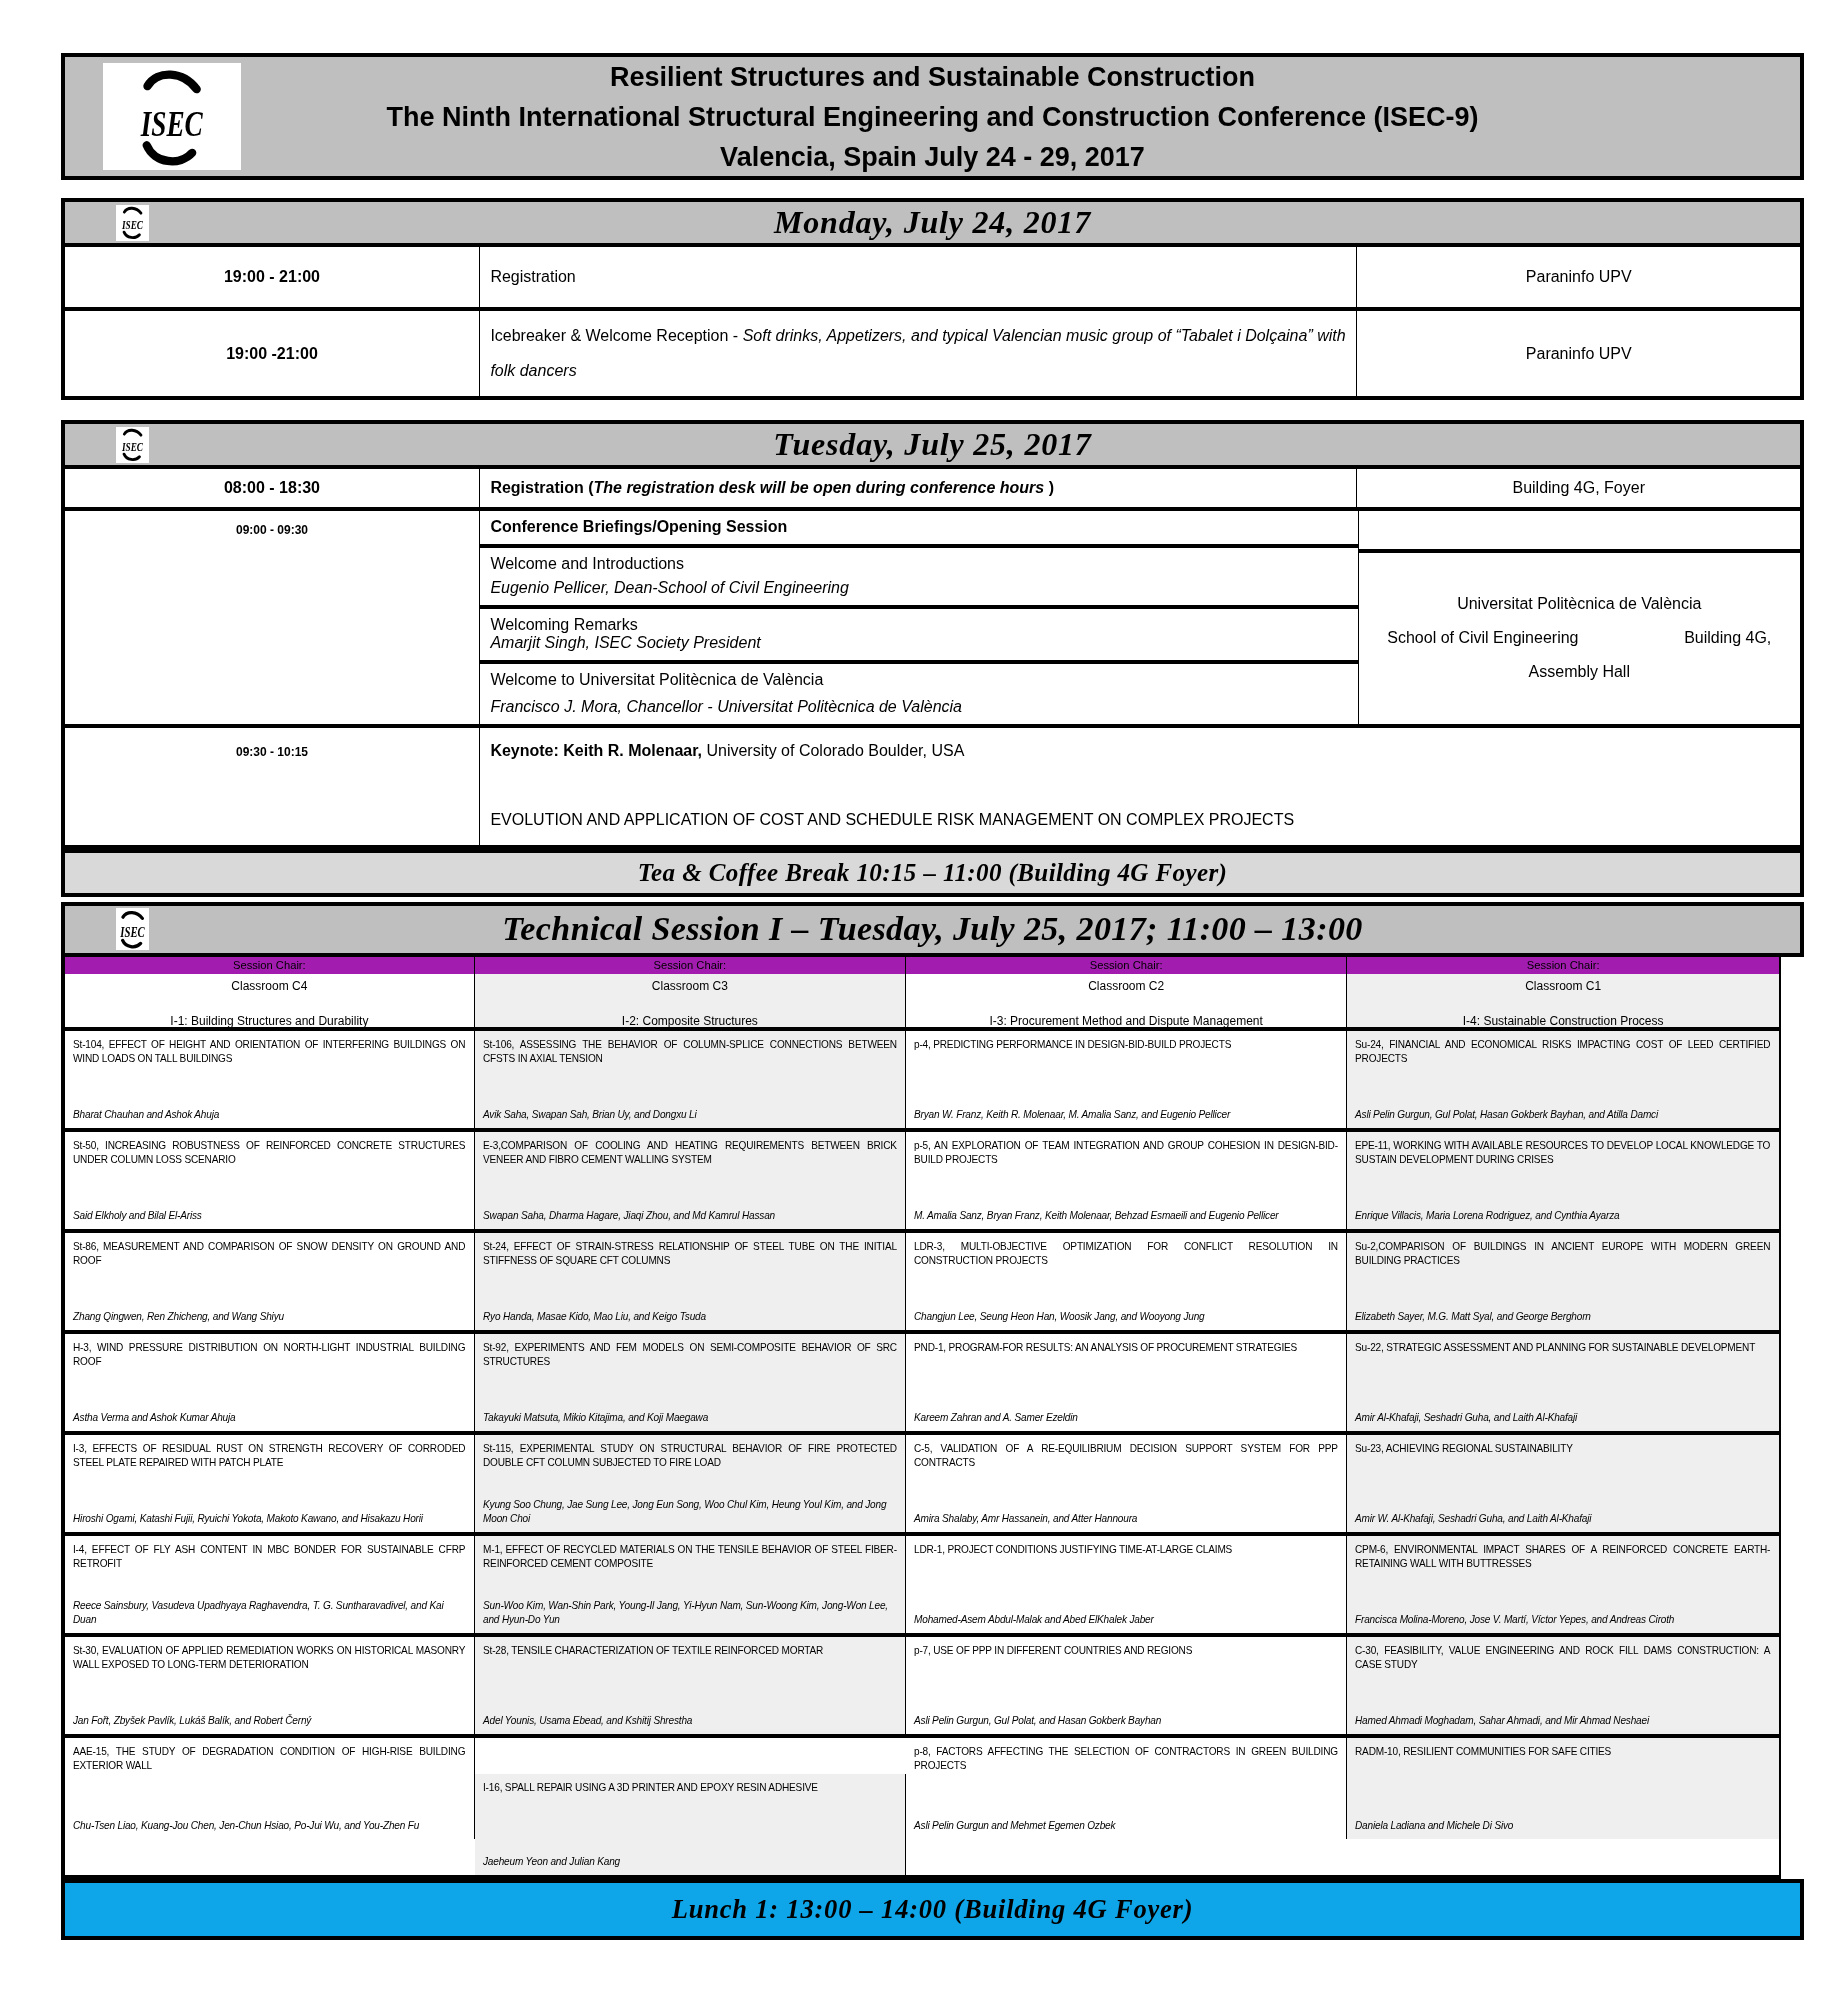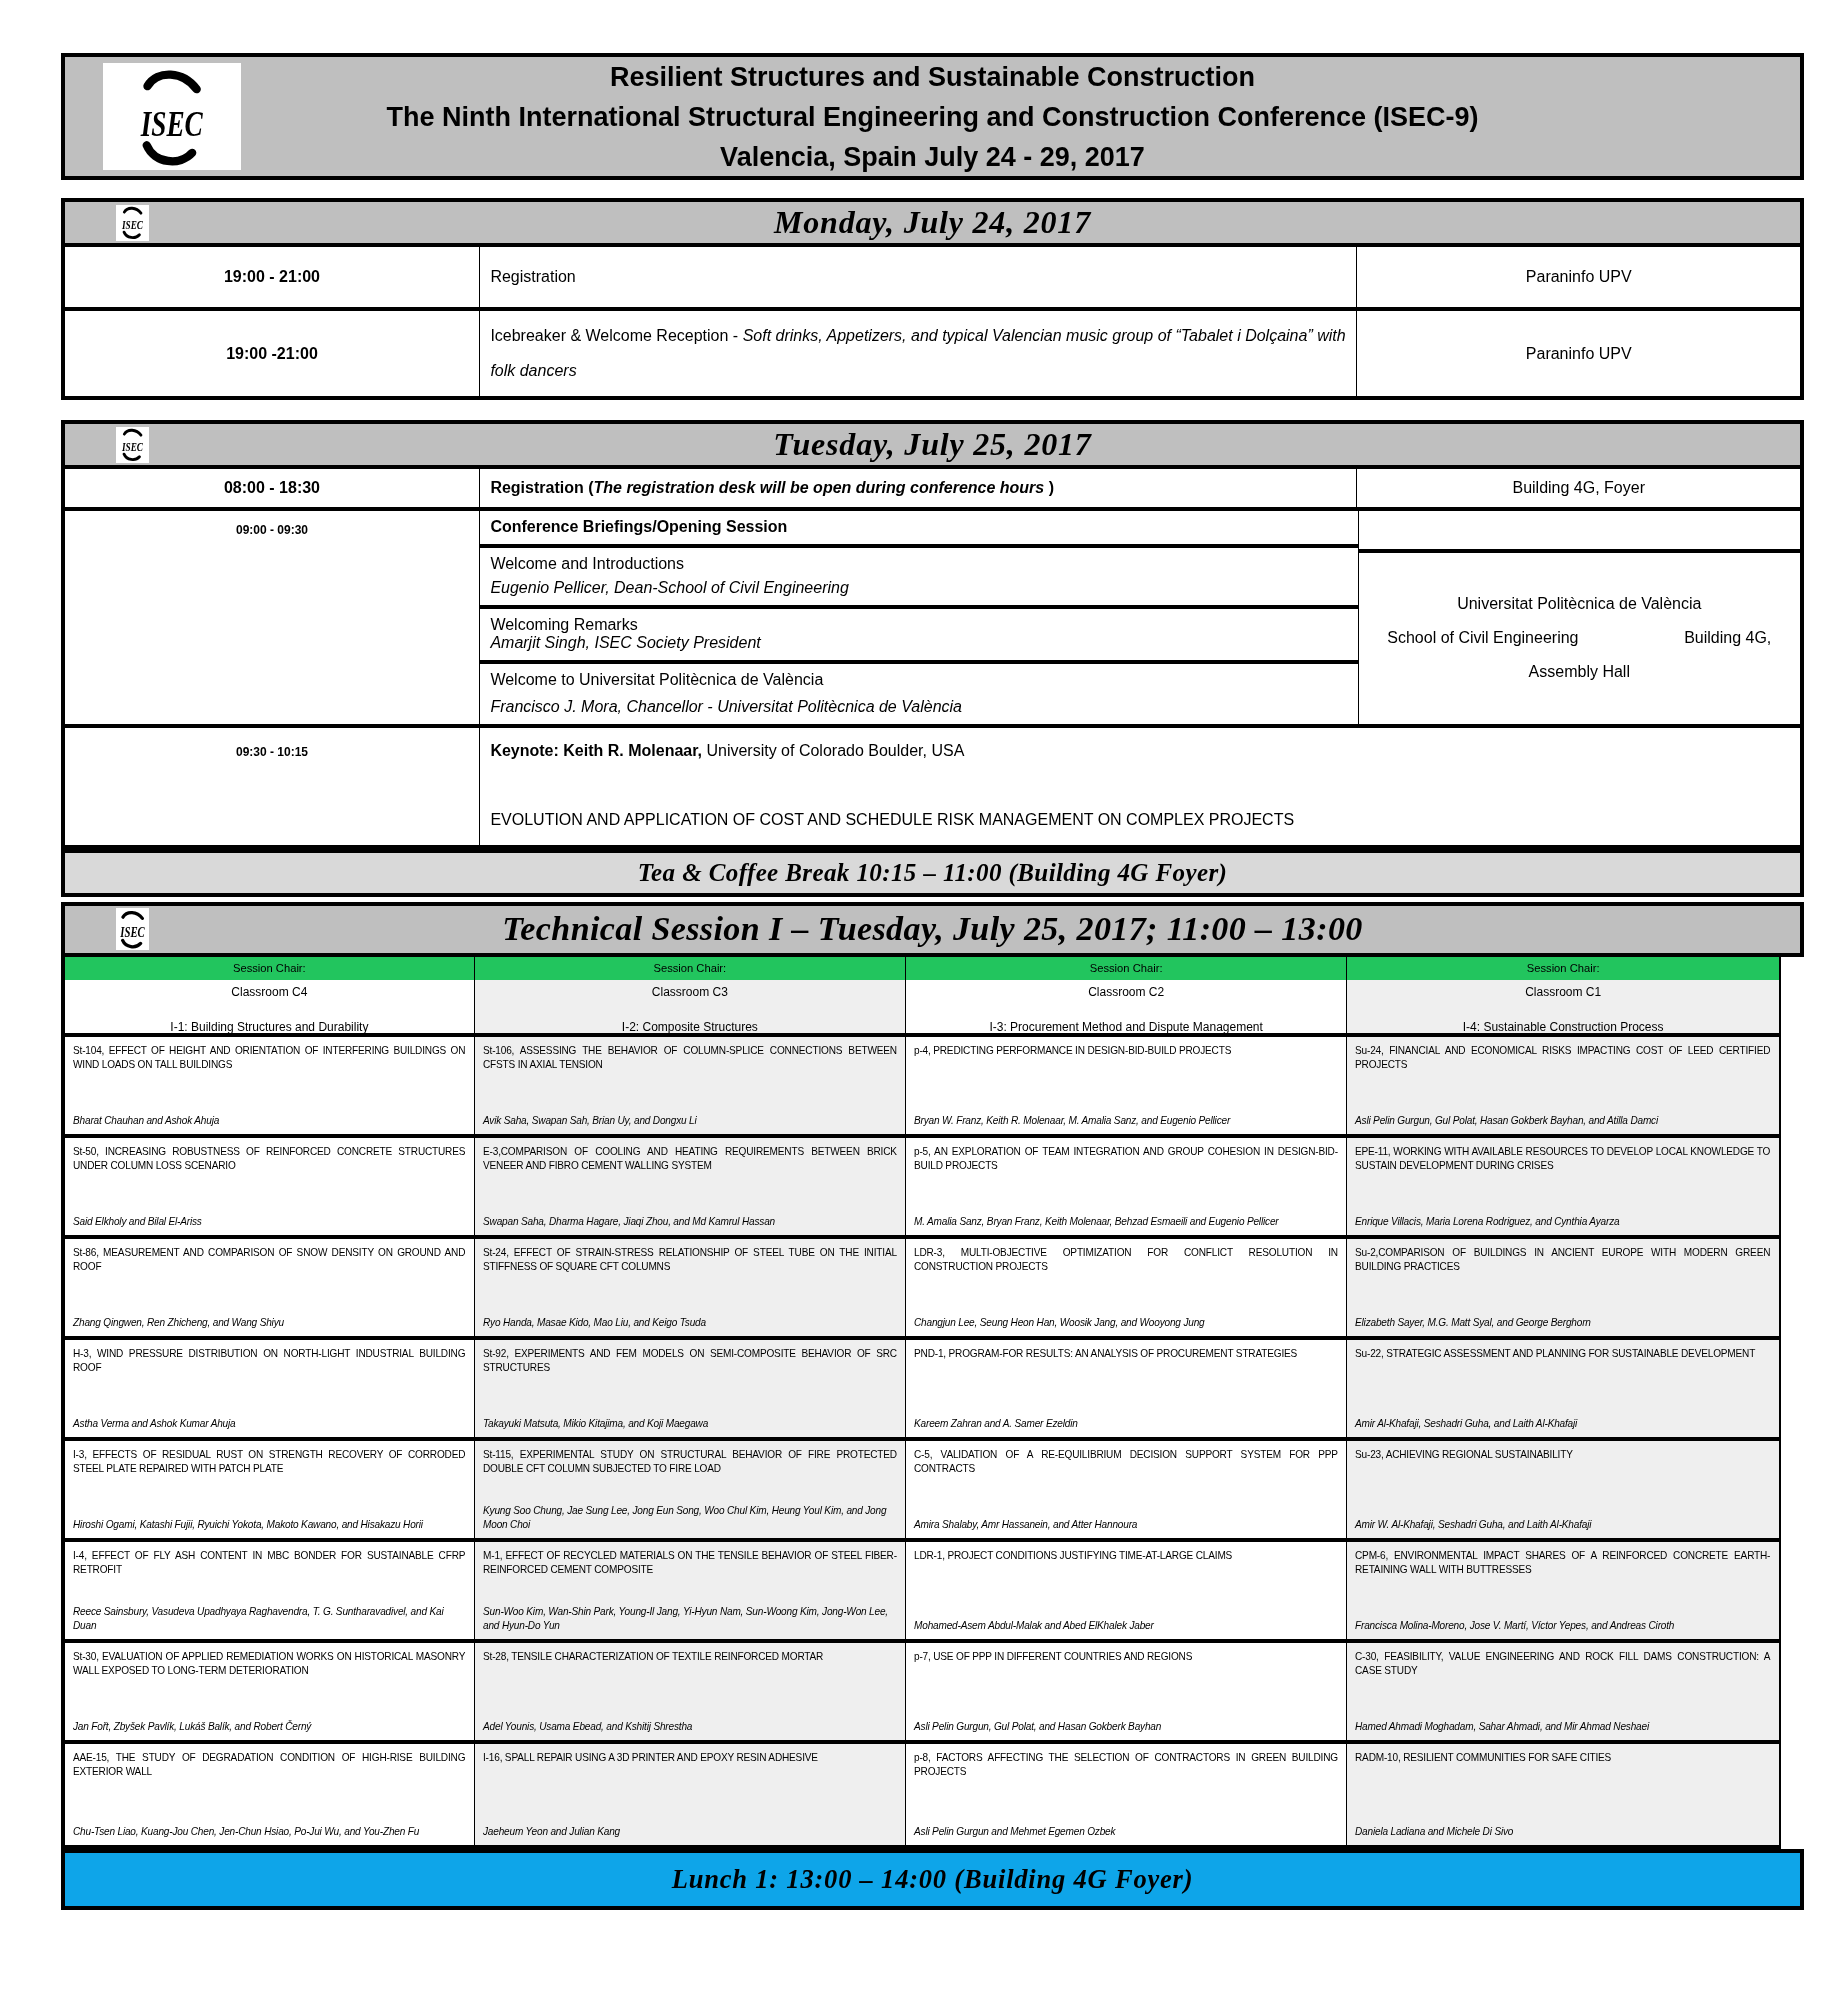--- a/index.html
+++ b/index.html
@@ -72,21 +72,21 @@
   .tech-banner .script{font-size:34px;letter-spacing:0.4px;}
 
   .session-table{
     width:calc(100% - 23px);
     border-left:4px solid #000;border-right:2.8px solid #000;border-bottom:4.4px solid #000;
     box-sizing:border-box;
   }
   .cols4{display:grid;grid-template-columns:1024fr 1078fr 1103fr 1079fr;}
   .vr{border-right:1.6px solid #000;}
   .chair-cell{
-    background:#22c55e;height:23px;font-size:11.2px;display:flex;align-items:center;justify-content:center;
+    background:#a21caf;height:17px;font-size:11.2px;display:flex;align-items:center;justify-content:center;
   }
   .class-cell{
     height:57px;border-bottom:4px solid #000;text-align:center;font-size:12px;
     padding-top:4.8px;box-sizing:border-box;
   }
   .class-cell .sess{margin-top:21px;}
   .bgB{background:#efefef;}
 
   .pcell{
     height:101px;box-sizing:border-box;border-bottom:4px solid #000;
@@ -377,21 +377,21 @@
       </div>
       <div class="pcell bgB">
         <div class="ptitle">C-30, FEASIBILITY, VALUE ENGINEERING AND ROCK FILL DAMS CONSTRUCTION: A CASE STUDY</div>
         <div class="pauth">Hamed Ahmadi Moghadam, Sahar Ahmadi, and Mir Ahmad Neshaei</div>
       </div>
 
       <div class="pcell vr" style="border-bottom:none;">
         <div class="ptitle">AAE-15, THE STUDY OF DEGRADATION CONDITION OF HIGH-RISE BUILDING EXTERIOR WALL</div>
         <div class="pauth">Chu-Tsen Liao, Kuang-Jou Chen, Jen-Chun Hsiao, Po-Jui Wu, and You-Zhen Fu</div>
       </div>
-      <div class="pcell vr bgB" style="border-bottom:none;">
+      <div class="pcell vr bgB" style="border-bottom:none;margin-top:36px;">
         <div class="ptitle">I-16, SPALL REPAIR USING A 3D PRINTER AND EPOXY RESIN ADHESIVE</div>
         <div class="pauth">Jaeheum Yeon and Julian Kang</div>
       </div>
       <div class="pcell vr" style="border-bottom:none;">
         <div class="ptitle">p-8, FACTORS AFFECTING THE SELECTION OF CONTRACTORS IN GREEN BUILDING PROJECTS</div>
         <div class="pauth">Asli Pelin Gurgun and Mehmet Egemen Ozbek</div>
       </div>
       <div class="pcell bgB" style="border-bottom:none;">
         <div class="ptitle">RADM-10, RESILIENT COMMUNITIES FOR SAFE CITIES</div>
         <div class="pauth">Daniela Ladiana and Michele Di Sivo</div>

